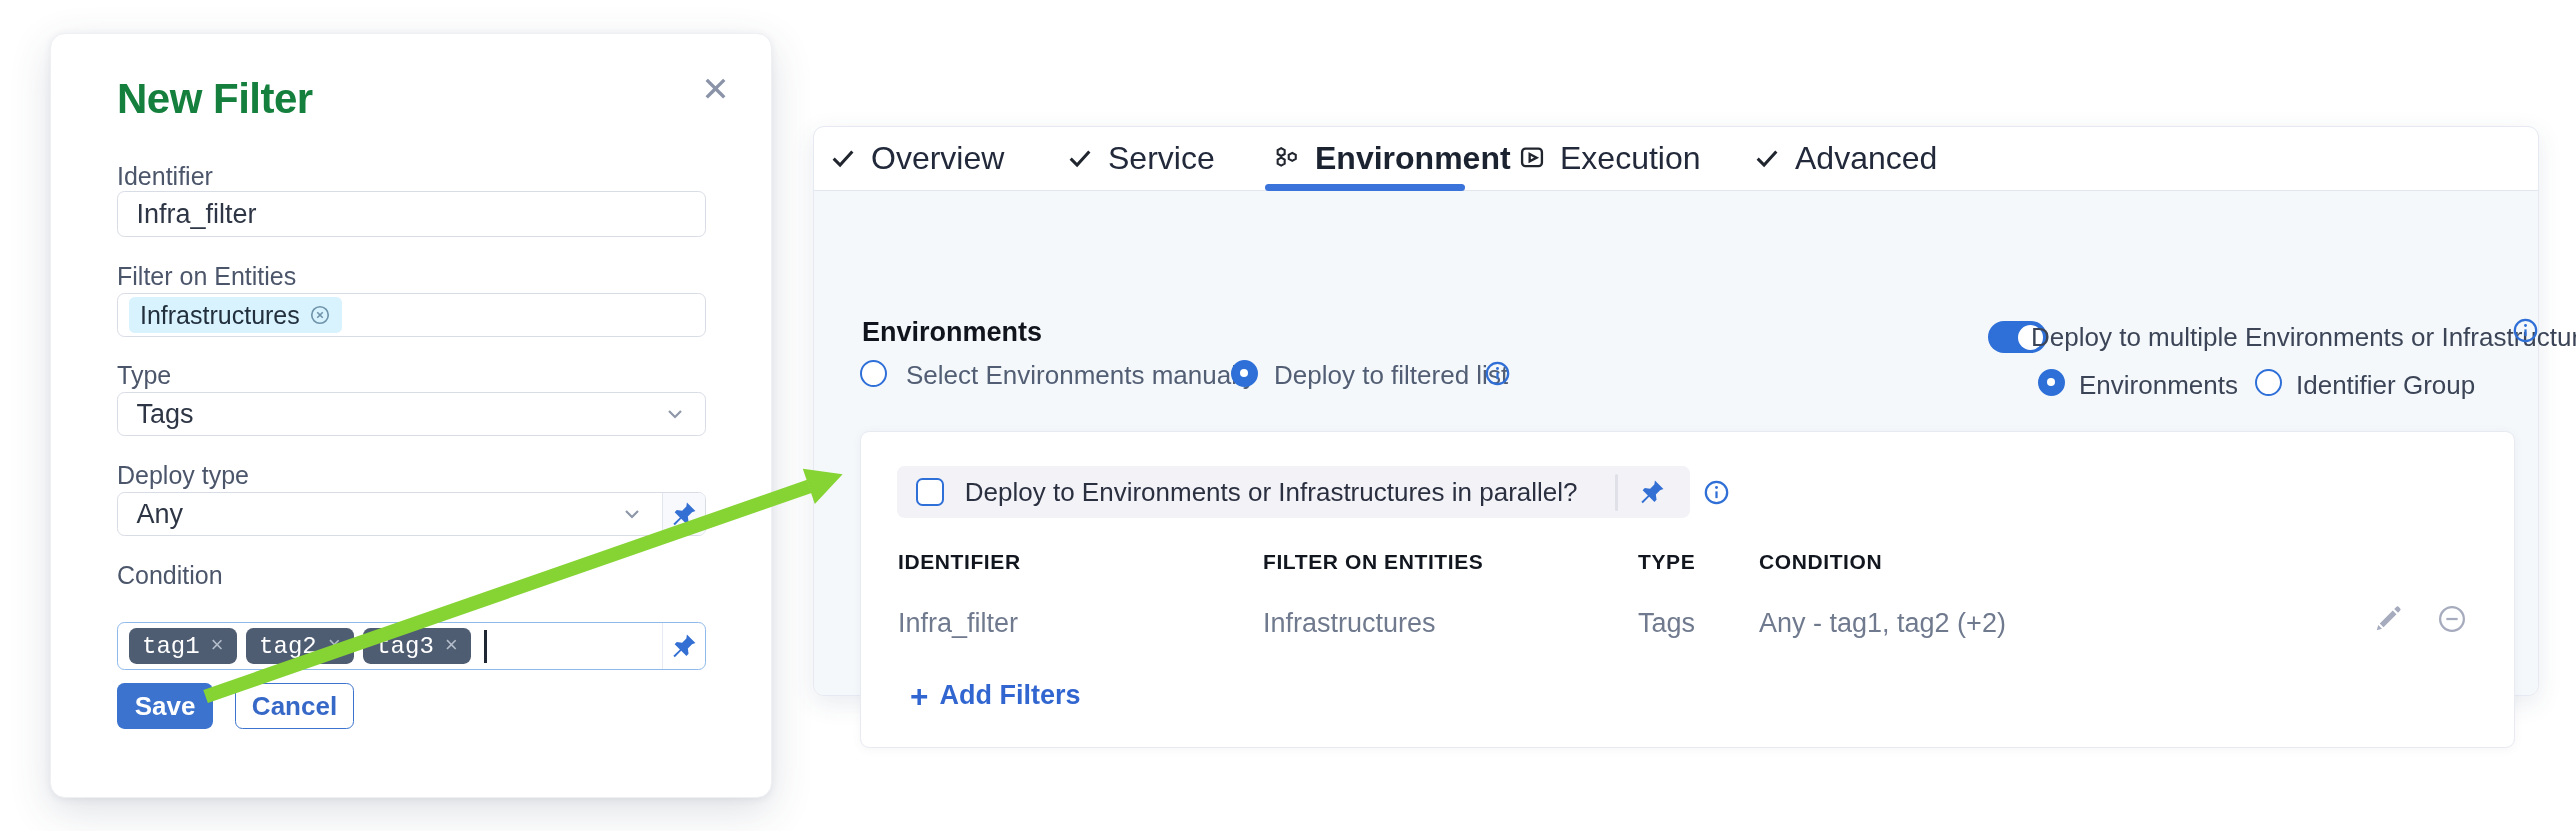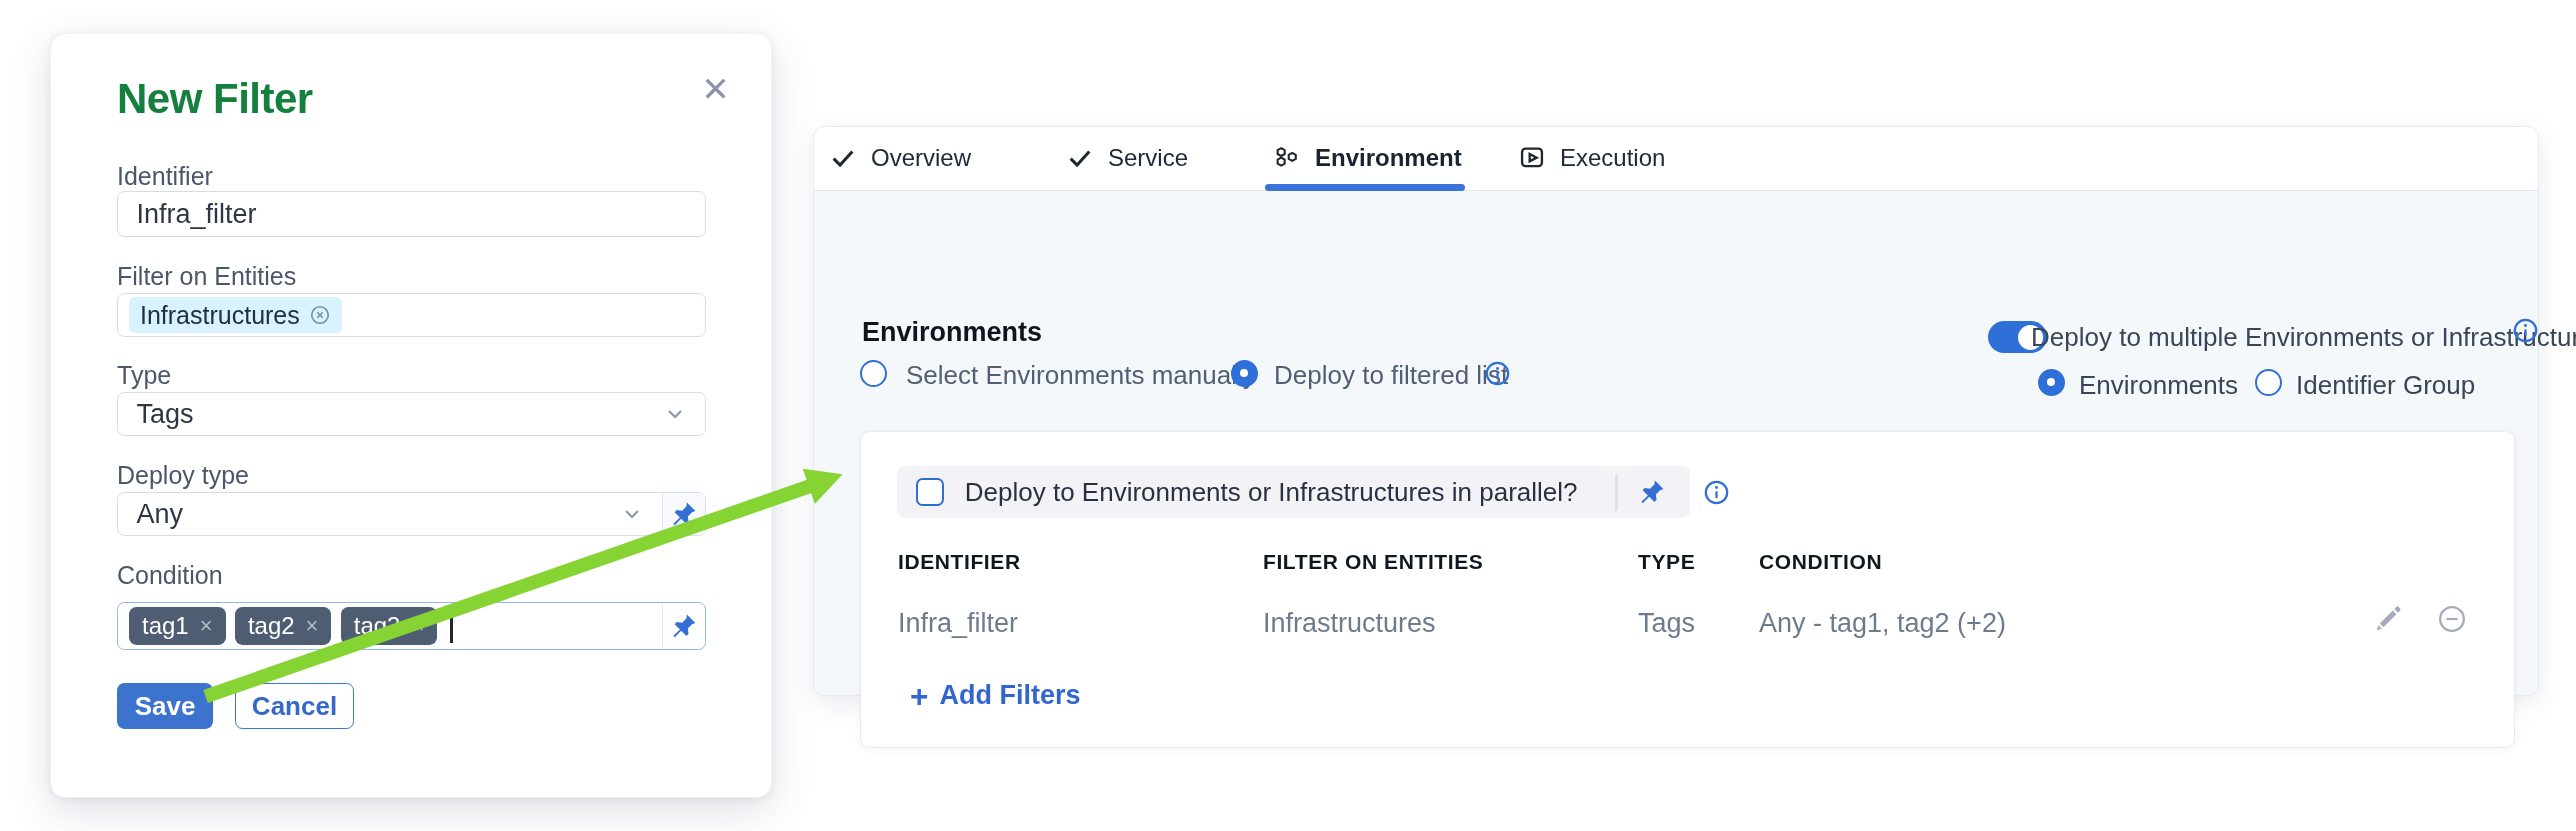--- a/index.html
+++ b/index.html
@@ -37,21 +37,21 @@
               border:none; border-radius:7.4px; color:#fff; font-size:26px; font-weight:700; cursor:pointer; }
   .btn-cancel { position:absolute; left:184px; top:649px; width:119px; height:46px; background:#fff;
               border:1.9px solid #3b73ce; border-radius:7.4px; color:#3668c8; font-size:26px; font-weight:700; cursor:pointer; }
 
   
   .panel { position:absolute; left:813px; top:126px; width:1726px; height:570px; background:#fff;
            border:0.9px solid #e6e9f1; border-radius:11px;
            box-shadow:0 7.4px 24px rgba(50,70,110,.10); z-index:1; }
   .tabbar { position:relative; height:64px; border-bottom:1.9px solid #e4e7ef; }
   .tab { position:absolute; top:0; height:62px; display:flex; align-items:center; gap:14px;
-         font-size:24px; font-weight:500; color:#22293a; cursor:pointer; }
+         font-size:32px; font-weight:500; color:#22293a; cursor:pointer; }
   .tab.active { font-weight:600; color:#1b2230; }
   .tab svg { width:28px; height:28px; }
   .tab-underline { position:absolute; left:451px; top:57px; width:200px; height:6.5px;
                    background:#3a73da; border-radius:3.7px; }
   .section { position:absolute; left:0; top:64px; right:0; bottom:0; background:#f4f8fb;
              border-radius:0 0 11px 11px; }
   .sec-heading { position:absolute; left:48px; top:126px; font-size:27px; font-weight:700; color:#10141c; }
   .radio { position:absolute; width:27px; height:27px; border-radius:50%; border:2.8px solid #2e6fd8; background:#fff; }
   .radio.sel { background:#2e6fd8; }
   .radio.sel::after { content:""; position:absolute; left:6.5px; top:6.5px; width:8.3px; height:8.3px;
@@ -120,21 +120,21 @@
           <path d="M6 9l6 6 6-6"></path>
         </svg>
       <span class="adorner">
         <svg class="pin-svg" viewBox="0 0 24 24">
           <path d="M14.5 2.2l7.3 7.3-2.9 1-3.6 3.6.6 4.6-1.8 1.8-4.5-4.5-5.5 5.6-1.2-1.2 5.6-5.5-4.5-4.5 1.8-1.8 4.6.6 3.6-3.6z"></path>
         </svg>
       </span>
     </div>
 
     <div class="f-label" style="top:527px">Condition</div>
-    <div class="f-input cond" style="top:568px; height:48px; padding-right:80px;">
+    <div class="f-input cond" style="top:588px; height:48px; padding-right:80px;font-family:Liberation Mono, monospace;">
       <span class="tagchip">
         <span>tag1</span>
         <span class="x">×</span>
       </span>
       <span class="tagchip">
         <span>tag2</span>
         <span class="x">×</span>
       </span>
       <span class="tagchip">
         <span>tag3</span>
@@ -173,20 +173,26 @@
         </svg>
         <span>Execution</span>
       </div>
       <div class="tab active" style="left:459px">
         <svg viewBox="0 0 24 24" fill="none" stroke="#20252e" stroke-width="1.8">
           <path d="M7 3.5l3 1.7v3.4l-3 1.7-3-1.7V5.2z"></path>
           <path d="M7 11.7l3 1.7v3.4l-3 1.7-3-1.7v-3.4z"></path>
           <path d="M16.5 7.6l3 1.7v3.4l-3 1.7-3-1.7V9.3z"></path>
         </svg>
         <span>Environment</span>
+      </div>
+      <div class="tab" style="left:939px">
+        <svg viewBox="0 0 24 24" fill="none" stroke="#20252e" stroke-width="2.6">
+            <path d="M4 12.5l5.5 5.5L20 6.5"></path>
+          </svg>
+        <span>Advanced</span>
       </div>
       <div class="tab-underline"></div>
     </div>
 
     <div class="section">
       <div class="sec-heading">Environments</div>
 
       <div class="radio" style="left:46px; top:169px;"></div>
       <div class="radio-label" style="left:92px; top:169px;">Select Environments manually</div>
       <div class="radio sel" style="left:417px; top:169px;"></div>

